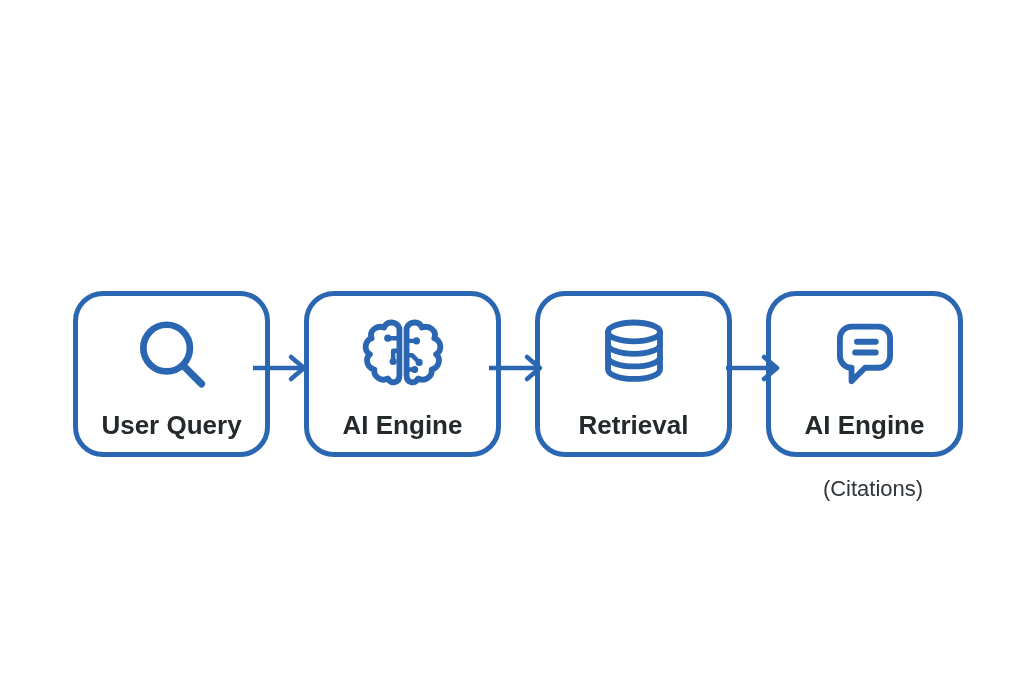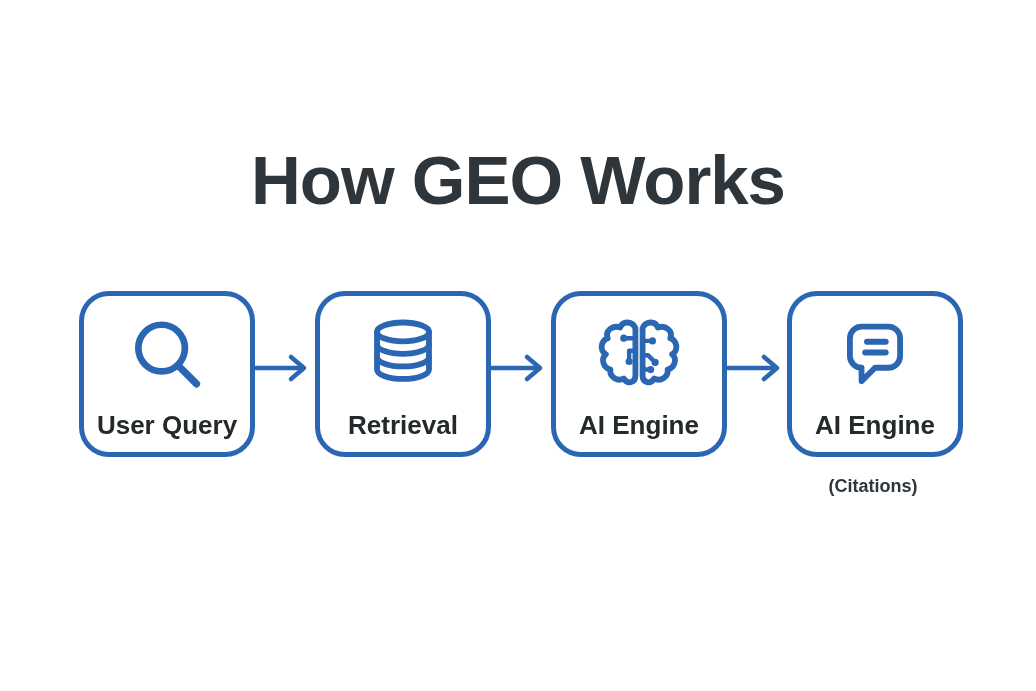--- a/index.html
+++ b/index.html
@@ -19,24 +19,24 @@
     position:absolute;top:146px;left:0;width:1036px;
     text-align:center;
     font-size:69px;line-height:1;font-weight:bold;letter-spacing:-1px;
     color:var(--title-text);
   }
   .flow-row{
     position:absolute;left:73px;top:291px;width:890px;height:166px;
     display:flex;justify-content:space-between;
   }
   .step-card{
-    box-sizing:border-box;width:176px;height:166px;
+    box-sizing:border-box;width:197px;height:166px;
     border:5px solid var(--accent-blue);border-radius:30px;
     background:var(--background);
-    display:flex;flex-direction:column;align-items:center;margin-left:6px;
+    display:flex;flex-direction:column;align-items:center;
   }
   .step-icon{
     margin-top:18px;width:86px;height:86px;
     color:var(--accent-blue);
     display:flex;align-items:center;justify-content:center;
   }
   .step-icon svg{width:86px;height:86px;display:block;}
   .step-label{
     margin-top:10px;
     font-size:26px;font-weight:bold;color:var(--label-text);
@@ -46,74 +46,73 @@
     position:absolute;top:57px;width:57px;height:40px;
     color:var(--accent-blue);
   }
   .flow-arrow svg{width:57px;height:40px;display:block;}
   .arrow-1{left:180px;}
   .arrow-2{left:416px;}
   .arrow-3{left:653px;}
   .citations-note{
     position:absolute;left:783px;top:476px;width:180px;
     text-align:center;
-    font-size:18px;font-weight:bold;color:var(--title-text);
+    font-size:22px;font-weight:normal;color:var(--title-text);
     white-space:nowrap;
   }
   .icon-stroke{fill:none;stroke:currentColor;stroke-linecap:round;stroke-linejoin:round;}
 </style>
 </head>
 <body>
 
 <div class="page">
 
-  <div class="diagram-title">How GEO Works</div>
 
   <div class="flow-row">
 
     <div class="step-card">
       <span class="step-icon">
         <svg viewBox="0 0 96 96" aria-hidden="true">
           <circle class="icon-stroke" cx="42" cy="38" r="26" stroke-width="7.5"></circle>
           <path class="icon-stroke" d="M61 58 L81 78" stroke-width="8"></path>
         </svg>
       </span>
       <span class="step-label">User Query</span>
-    </div>
-
-    <div class="step-card">
-      <span class="step-icon">
-        <svg viewBox="0 0 96 96" aria-hidden="true">
-          <ellipse class="icon-stroke" cx="48" cy="20" rx="29" ry="10.5" stroke-width="6.5"></ellipse>
-          <path class="icon-stroke" stroke-width="6.5" d="M19 20 V62 A29 10.5 0 0 0 77 62 V20"></path>
-          <path class="icon-stroke" stroke-width="6.5" d="M19 34 A29 10.5 0 0 0 77 34"></path>
-          <path class="icon-stroke" stroke-width="6.5" d="M19 48 A29 10.5 0 0 0 77 48"></path>
-        </svg>
-      </span>
-      <span class="step-label">Retrieval</span>
     </div>
 
     <div class="step-card">
       <span class="step-icon">
         <svg viewBox="0 0 96 96" aria-hidden="true">
           <path class="icon-stroke" stroke-width="6.5" d="M44 16 C41 8,30 7,27 15 C18 12,10 19,13 27 C5 30,4 41,11 45 C5 50,8 60,16 62 C15 70,24 76,31 72 C35 79,44 77,44 69 V16 Z"></path>
           <path class="icon-stroke" stroke-width="6.5" d="M52 16 C55 8,66 7,69 15 C78 12,86 19,83 27 C91 30,92 41,85 45 C91 50,88 60,80 62 C81 70,72 76,65 72 C61 79,52 77,52 69 V16 Z"></path>
           <path class="icon-stroke" stroke-width="5" d="M44 27 H34"></path>
           <circle cx="31" cy="27" r="4" fill="currentColor"></circle>
           <path class="icon-stroke" stroke-width="5" d="M44 41 H37 V49"></path>
           <circle cx="37" cy="53" r="4" fill="currentColor"></circle>
           <path class="icon-stroke" stroke-width="5" d="M52 30 H59"></path>
           <circle cx="63" cy="30" r="4" fill="currentColor"></circle>
           <path class="icon-stroke" stroke-width="5" d="M52 46 H58 L63 51"></path>
           <circle cx="66" cy="54" r="4" fill="currentColor"></circle>
           <path class="icon-stroke" stroke-width="5" d="M52 62 H57"></path>
           <circle cx="61" cy="62" r="4" fill="currentColor"></circle>
         </svg>
       </span>
       <span class="step-label">AI Engine</span>
+    </div>
+
+    <div class="step-card">
+      <span class="step-icon">
+        <svg viewBox="0 0 96 96" aria-hidden="true">
+          <ellipse class="icon-stroke" cx="48" cy="20" rx="29" ry="10.5" stroke-width="6.5"></ellipse>
+          <path class="icon-stroke" stroke-width="6.5" d="M19 20 V62 A29 10.5 0 0 0 77 62 V20"></path>
+          <path class="icon-stroke" stroke-width="6.5" d="M19 34 A29 10.5 0 0 0 77 34"></path>
+          <path class="icon-stroke" stroke-width="6.5" d="M19 48 A29 10.5 0 0 0 77 48"></path>
+        </svg>
+      </span>
+      <span class="step-label">Retrieval</span>
     </div>
 
     <div class="step-card">
       <span class="step-icon">
         <svg viewBox="0 0 96 96" aria-hidden="true">
           <path class="icon-stroke" stroke-width="6.5" d="M33 14 H63 A13 13 0 0 1 76 27 V47 A13 13 0 0 1 63 60 H48 L33 75 V60 A13 13 0 0 1 20 47 V27 A13 13 0 0 1 33 14 Z"></path>
           <path class="icon-stroke" stroke-width="6.5" d="M39 31 H60"></path>
           <path class="icon-stroke" stroke-width="6.5" d="M37 43 H60"></path>
         </svg>
       </span>

